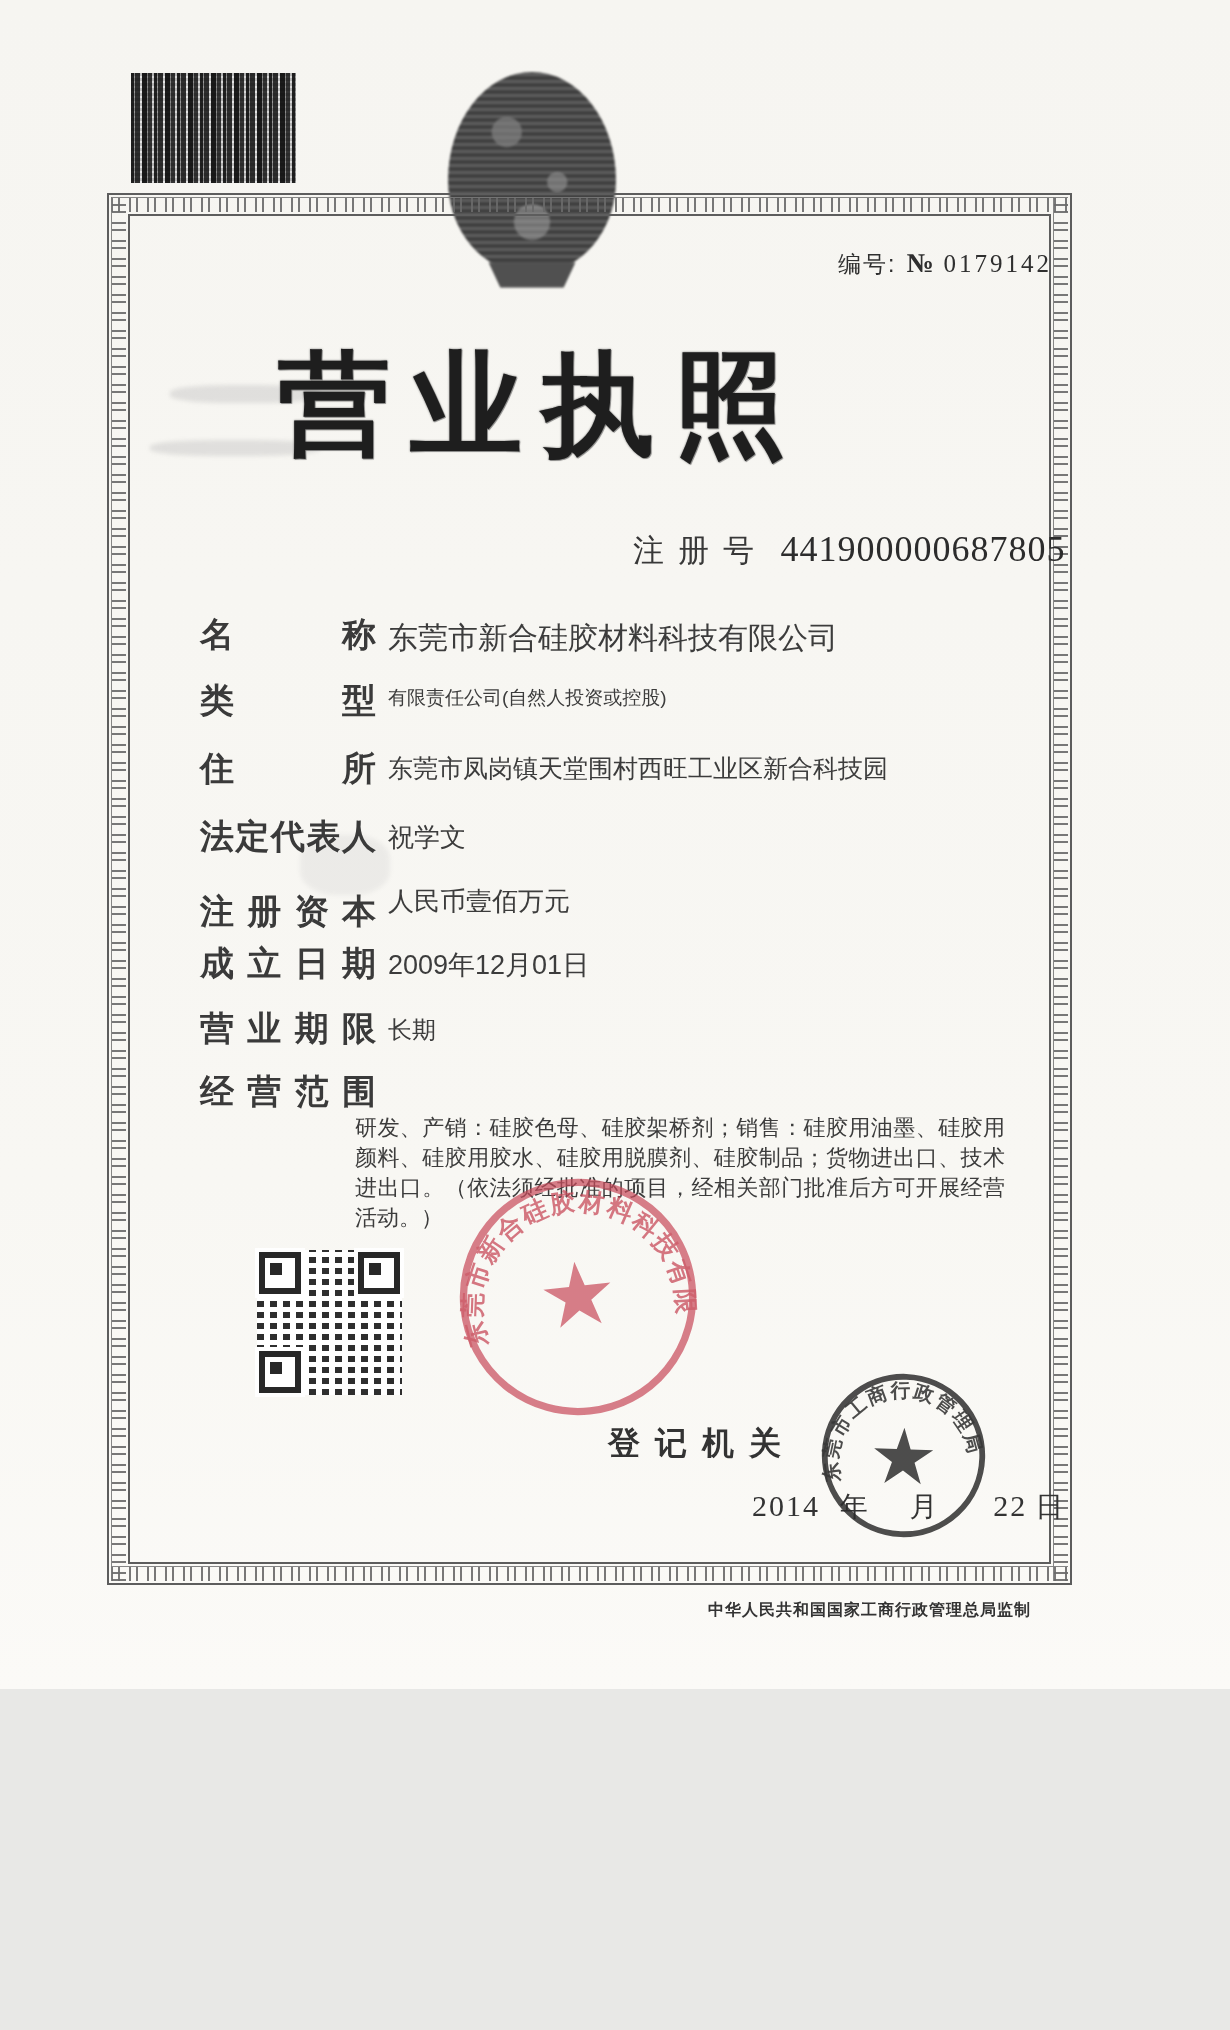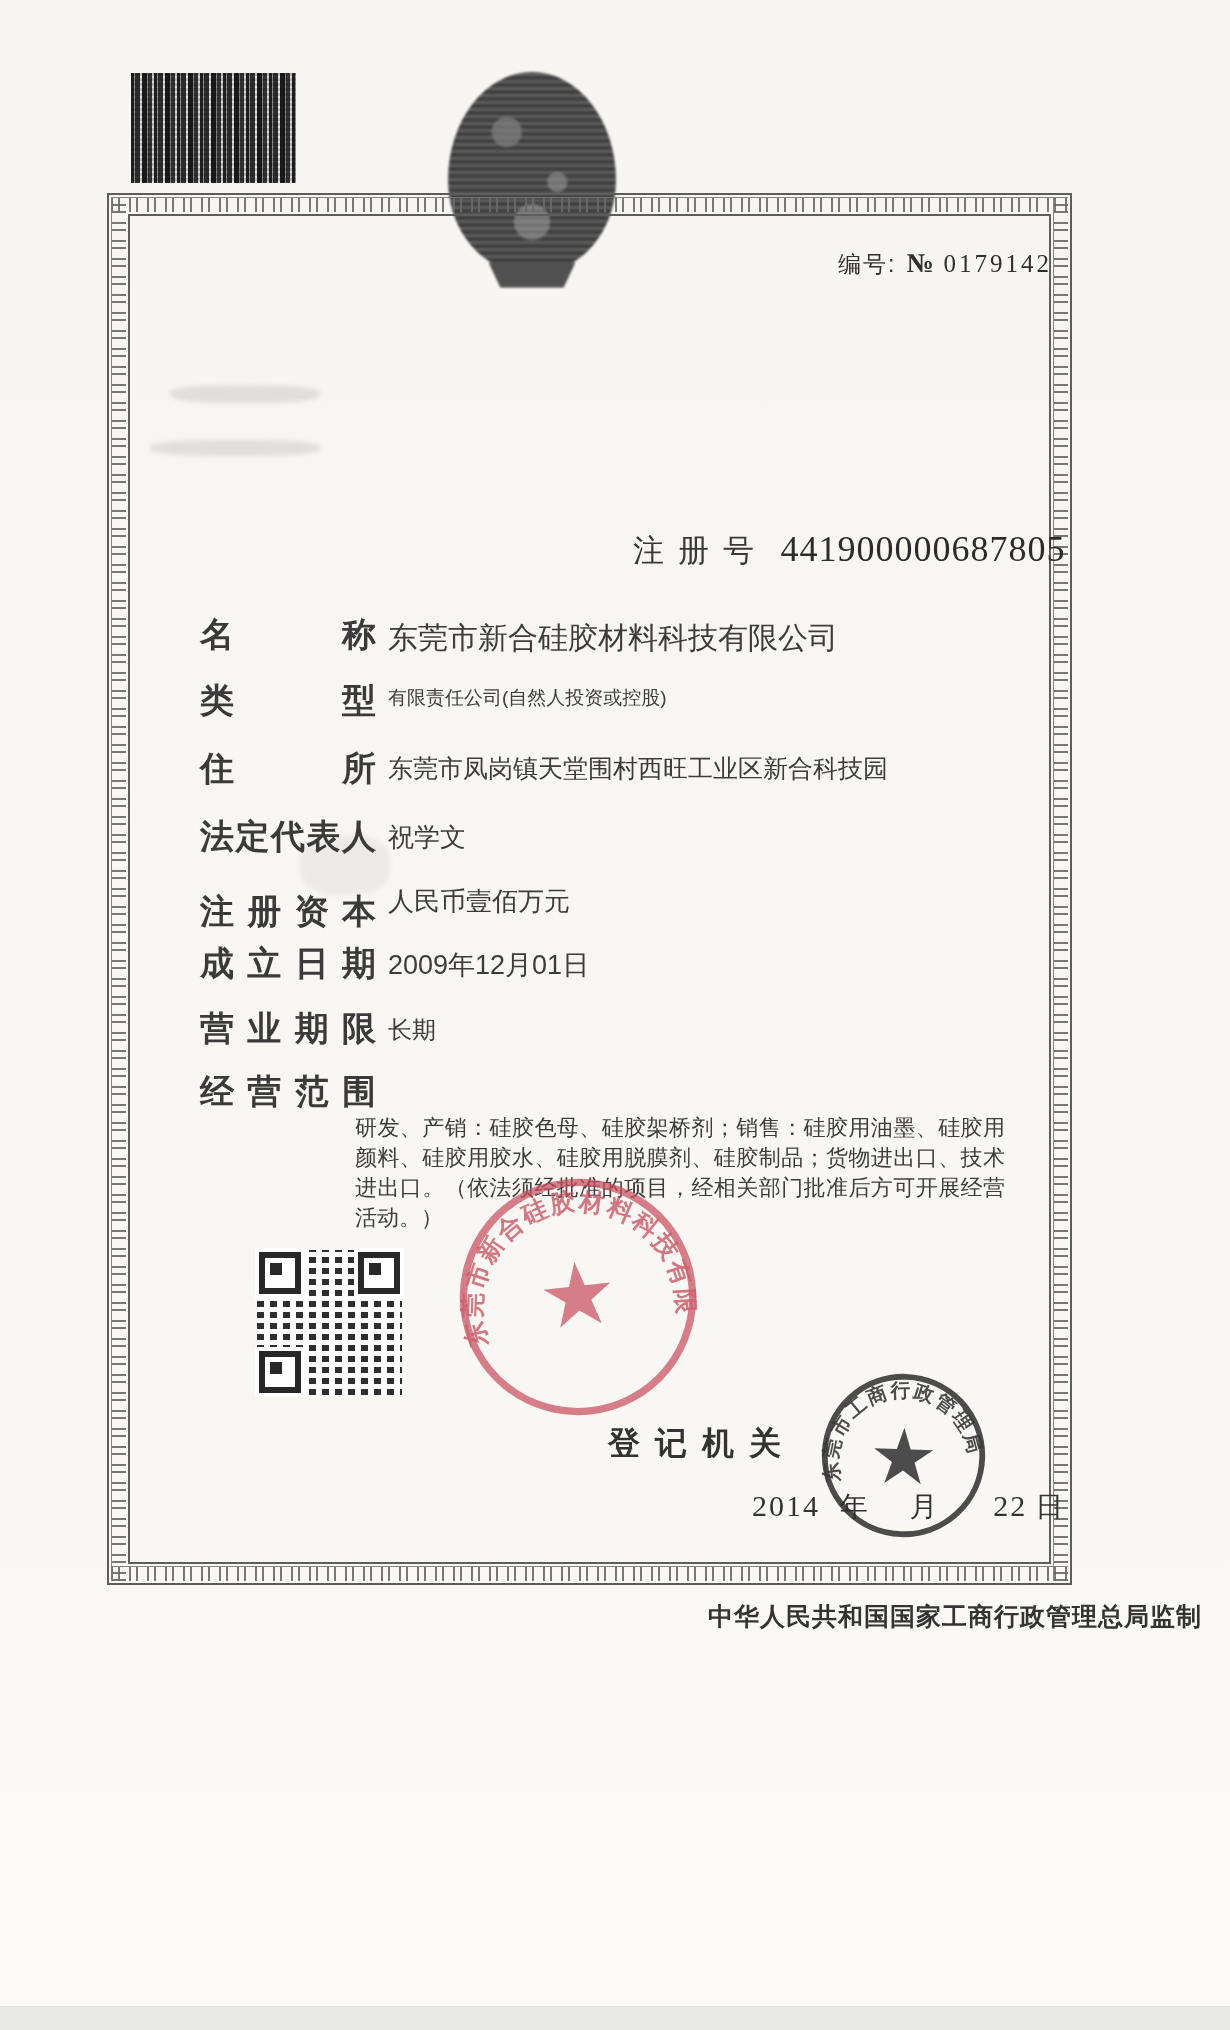--- a/index.html
+++ b/index.html
@@ -1,17 +1,17 @@
 <!DOCTYPE html>
 <html><head>
 <meta charset="utf-8">
 <style>
   html,body{margin:0;padding:0;background:#e8e8e6;}
   .screen{
-    position:relative;width:1230px;height:2006px;overflow:hidden;
+    position:relative;width:1230px;height:1689px;overflow:hidden;
     background:linear-gradient(180deg,#f6f5f1 0%,#f8f7f3 70%,#fbfaf7 100%);
     font-family:"Liberation Sans",sans-serif;color:#2e2e2e;
   }
   
   .barcode{
     position:absolute;left:131px;top:73px;width:165px;height:110px;
     background:
       repeating-linear-gradient(90deg,#1c1c1c 0 3px,#9a9a9a 3px 4px,#2a2a2a 4px 9px,#e8e8e8 9px 11px,#161616 11px 16px,#8c8c8c 16px 17px,#303030 17px 21px,#dcdcdc 21px 23px),
       repeating-linear-gradient(0deg,rgba(255,255,255,.25) 0 2px,rgba(0,0,0,.18) 2px 5px);
     background-blend-mode:multiply;filter:blur(.4px) contrast(.95);
@@ -72,21 +72,21 @@
   .qr .f-tl{left:2px;top:2px;} .qr .f-tr{right:2px;top:2px;} .qr .f-bl{left:2px;bottom:2px;}
   
   .seal-red{position:absolute;left:453px;top:1172px;width:250px;height:250px;transform:rotate(-6deg);opacity:.88;}
   .seal-black{position:absolute;left:816px;top:1368px;width:175px;height:175px;transform:rotate(2deg);opacity:.93;}
   
   .registrar{position:absolute;left:608px;top:1422px;font-size:32px;font-weight:600;letter-spacing:15px;color:#333;}
   .dateline{position:absolute;left:752px;top:1488px;font-size:28px;color:#333;white-space:nowrap;}
   .dateline .num{font-family:"Liberation Serif",serif;font-size:30px;letter-spacing:2px;}
   .dateline .gap-m{margin:0 26px 0 34px;} .dateline .gap-d{margin-left:22px;}
   .footer-left{position:absolute;left:100px;top:1600px;font-size:17px;color:#3c3c3c;font-family:"Liberation Mono",monospace;letter-spacing:.5px;}
-  .footer-right{position:absolute;left:708px;top:1600px;font-size:25px;font-weight:600;color:#333;letter-spacing:1px;}
+  .footer-right{position:absolute;left:708px;top:1600px;font-size:16px;font-weight:600;color:#333;letter-spacing:1px;}
 </style>
 </head>
 <body>
 
 <div class="screen">
 
   <div class="barcode"></div>
   <div class="emblem"></div>
   <div class="smudge" style="left:170px;top:385px;width:150px;height:18px;"></div>
   <div class="smudge" style="left:150px;top:440px;width:170px;height:16px;"></div>
@@ -97,20 +97,21 @@
     <div class="band h bot"></div>
     <div class="band v lft"></div>
     <div class="band v rgt"></div>
     <div class="frame-inner"></div>
   </div>
 
   <div class="serial">
     <span>编号:</span><span class="numero">№</span><span class="digits">0179142</span>
   </div>
 
+  <div class="title">营业执照</div>
 
   <div class="regline">
     <span class="rlabel">注册号</span>
     <span class="rvalue">441900000687805</span>
   </div>
 
   <div class="flabel" style="top:612px;">名称</div>
   <div class="fvalue" style="top:618px;font-size:30px;">东莞市新合硅胶材料科技有限公司</div>
 
   <div class="flabel" style="top:678px;">类型</div>

